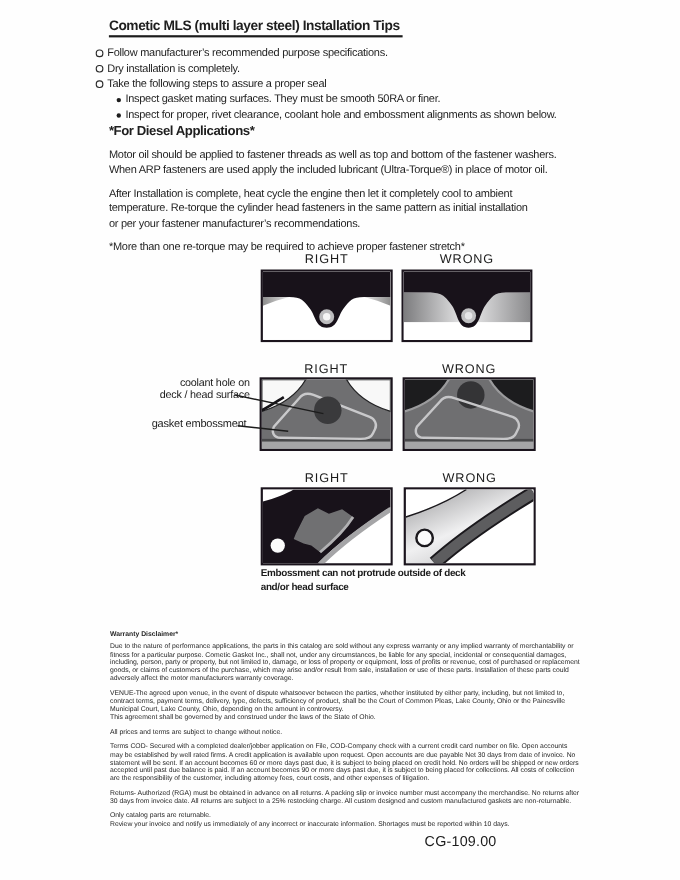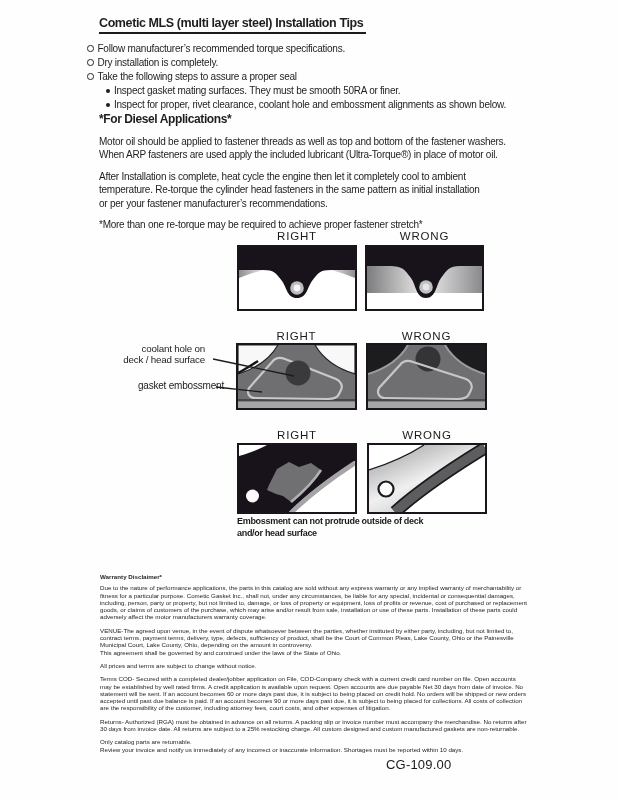--- a/index.html
+++ b/index.html
@@ -39,21 +39,21 @@
 </head>
 <body>
 
 <div class="doc">
 
   <div class="abs title">Cometic MLS (multi layer steel) Installation Tips</div>
 
   <div class="abs bullets">
     <div class="b-row">
         <span class="b-circle"></span>
-        <span>Follow manufacturer’s recommended torque specifications.</span>
+        <span>Follow manufacturer’s recommended purpose specifications.</span>
       </div>
     <div class="b-row">
         <span class="b-circle"></span>
         <span>Dry installation is completely.</span>
       </div>
     <div class="b-row">
         <span class="b-circle"></span>
         <span>Take the following steps to assure a proper seal</span>
       </div>
     <div class="b-row b-sub">
@@ -119,21 +119,21 @@
       <path d="M0 0 H115 V19 H93 C82 19 80 23 74 31 C69 38 69 51 59 51 C49 51 49 38 44 31 C38 23 36 19 22 19 H0 Z" fill="#18121a"></path>
       <circle cx="59" cy="40" r="6.8" fill="#c0c0c2"></circle>
       <circle cx="59" cy="40" r="3.4" fill="#e6e6e8"></circle>
     </svg>
   </div>
 
 
   <div class="abs rw" style="left:236px;top:330px;width:121px;">RIGHT</div>
   <div class="abs rw" style="left:366px;top:330px;width:121px;">WRONG</div>
 
-  <div class="abs side-label" style="left:104px;top:344px;width:101px;">
+  <div class="abs side-label" style="left:126px;top:344px;width:101px;">
     <div>coolant hole on</div>
     <div>deck / head surface</div>
   </div>
   <div class="abs side-label" style="left:112px;top:381px;width:112px;font-size:10px;">gasket embossment</div>
 
   <div class="abs dbox" style="left:236px;top:343px;width:121px;height:67px;">
     <svg viewBox="0 0 117 63" preserveAspectRatio="none">
       <rect x="0" y="0" width="117" height="63" fill="#6f6f71"></rect>
       <rect x="0" y="54" width="117" height="2.5" fill="#48484a"></rect>
       <rect x="0" y="56.5" width="117" height="6.5" fill="#a5a5a7"></rect>

